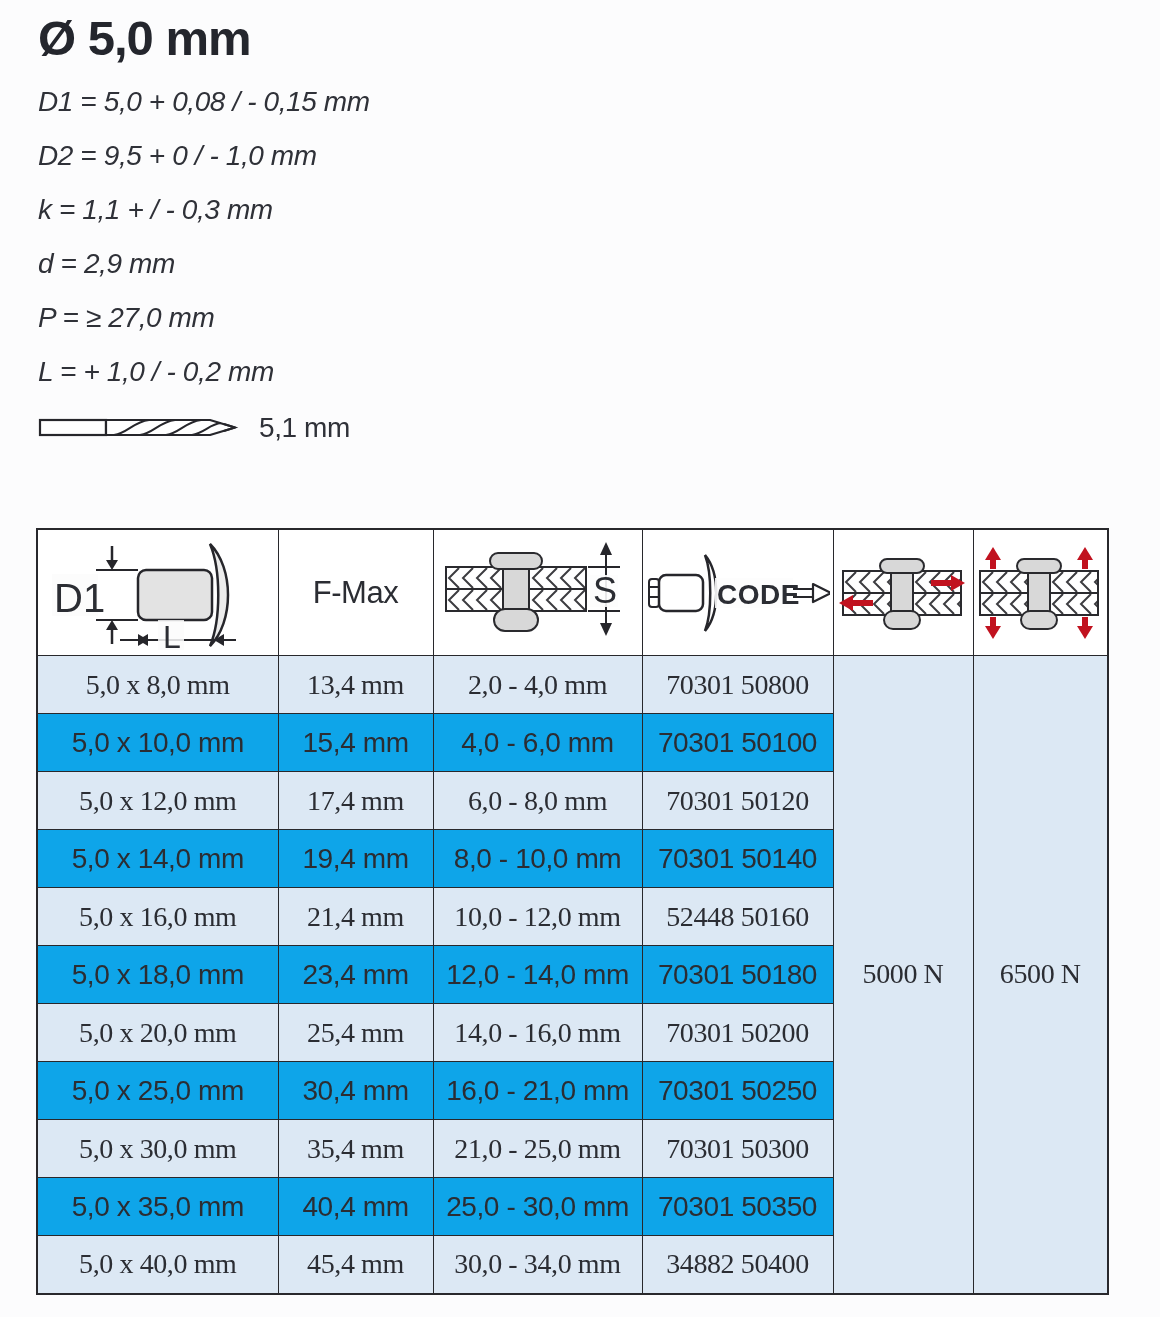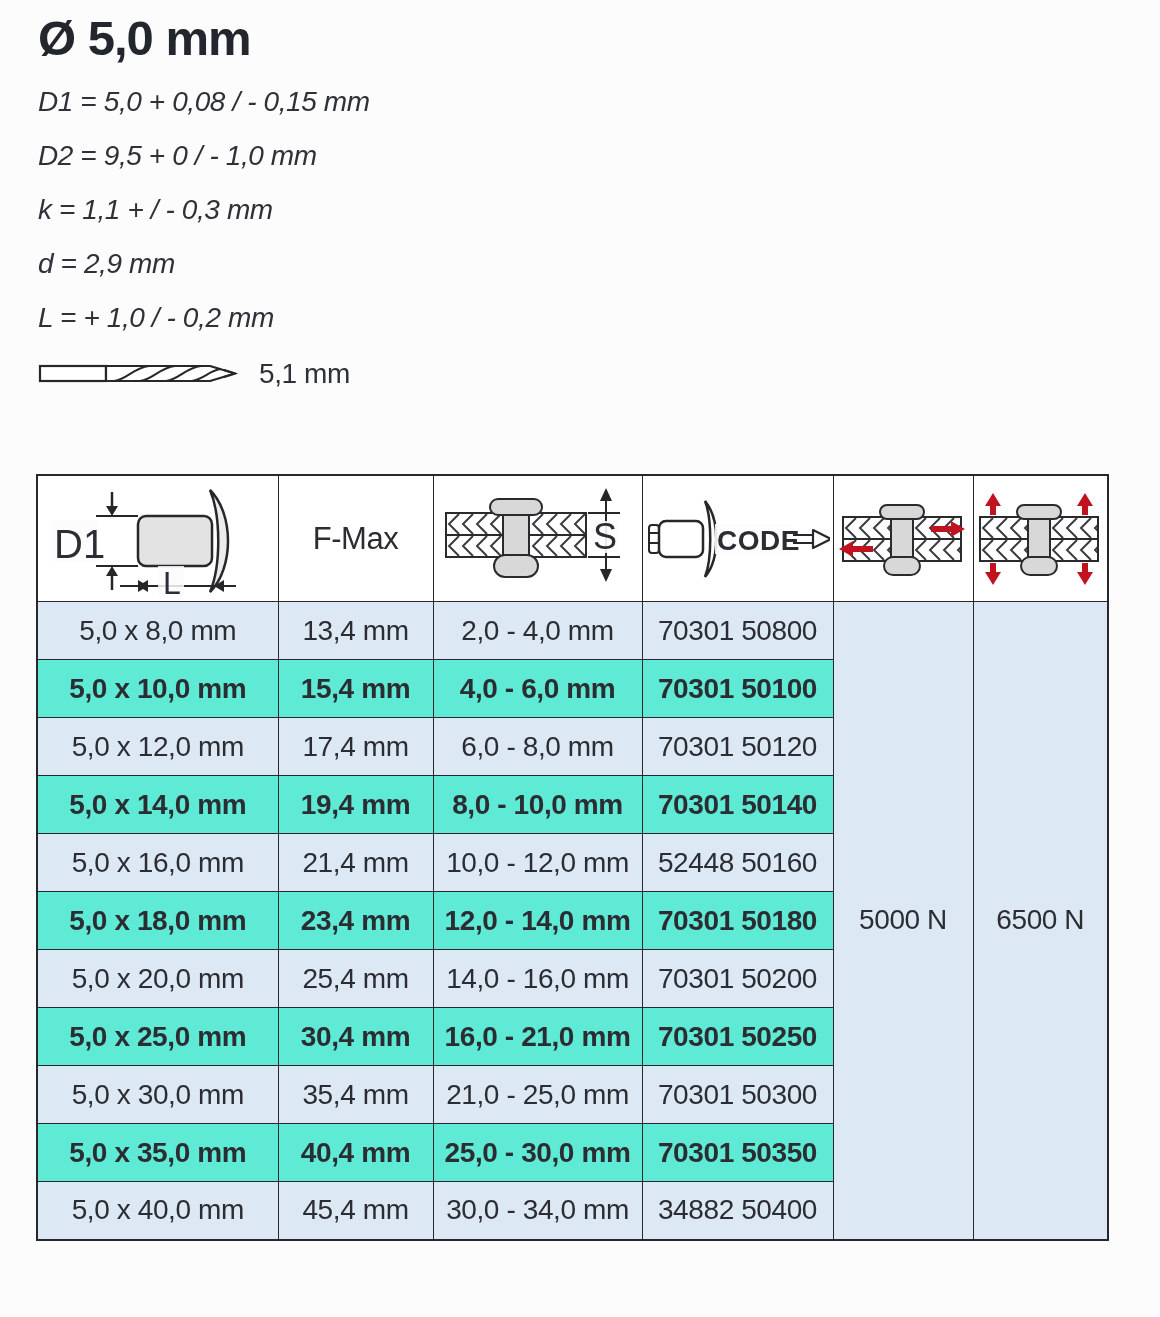--- a/index.html
+++ b/index.html
@@ -31,22 +31,22 @@
     width:1071px;
     border:2.5px solid #28282c;
   }
   .spec-table th,.spec-table td{
     border:1.5px solid #28282c;
     padding:0;text-align:center;vertical-align:middle;
   }
   .spec-table thead th{background:#ffffff;height:125px;font-weight:normal;}
   .spec-table tbody tr{height:58px;}
   .fmax-header{font-size:31px;letter-spacing:-0.5px;color:#2b2d33;}
-  .row-blue td{background:#dce8f4;}
-  .row-white td{background:#5eead4;font-weight:bold;}
+  .row-blue td{background:#dce8f4;font-family:Liberation Serif, serif;}
+  .row-white td{background:#0ea5e9;}
   td.force-cell{background:#dce8f4;font-size:29px;letter-spacing:-0.4px;}
   .spec-table tbody td{font-size:28px;letter-spacing:-0.4px;color:#2b2d33;}
   svg{display:block;margin:0 auto;}
   svg text{font-family:"Liberation Sans", sans-serif;fill:#2b2d33;}
 </style>
 </head>
 <body>
 
 <svg width="0" height="0" style="position:absolute" aria-hidden="true">
   <defs>
@@ -56,20 +56,21 @@
   </defs>
 </svg>
 
 <div class="page-title">Ø 5,0 mm</div>
 
 <div class="specs">
   <div class="spec-line">D1 = 5,0 + 0,08 / - 0,15 mm</div>
   <div class="spec-line">D2 = 9,5 + 0 / - 1,0 mm</div>
   <div class="spec-line">k = 1,1 + / - 0,3 mm</div>
   <div class="spec-line">d = 2,9 mm</div>
+  <div class="spec-line">P = ≥ 27,0 mm</div>
   <div class="spec-line">L = + 1,0 / - 0,2 mm</div>
 </div>
 
 <div class="drill-row">
   <span>
     <svg width="205" height="30" viewBox="0 0 205 30">
       <rect x="2" y="7" width="66" height="15" fill="#ffffff" stroke="#26262b" stroke-width="2.2"></rect>
       <path d="M68,7 L172,7 L197,14.5 L172,22 L68,22 Z" fill="#ffffff" stroke="#26262b" stroke-width="2.2" stroke-linejoin="round"></path>
       <path d="M76,22 C90,20 95,9 111,7" fill="none" stroke="#26262b" stroke-width="2"></path>
       <path d="M102,22 C116,20 121,9 137,7" fill="none" stroke="#26262b" stroke-width="2"></path>

